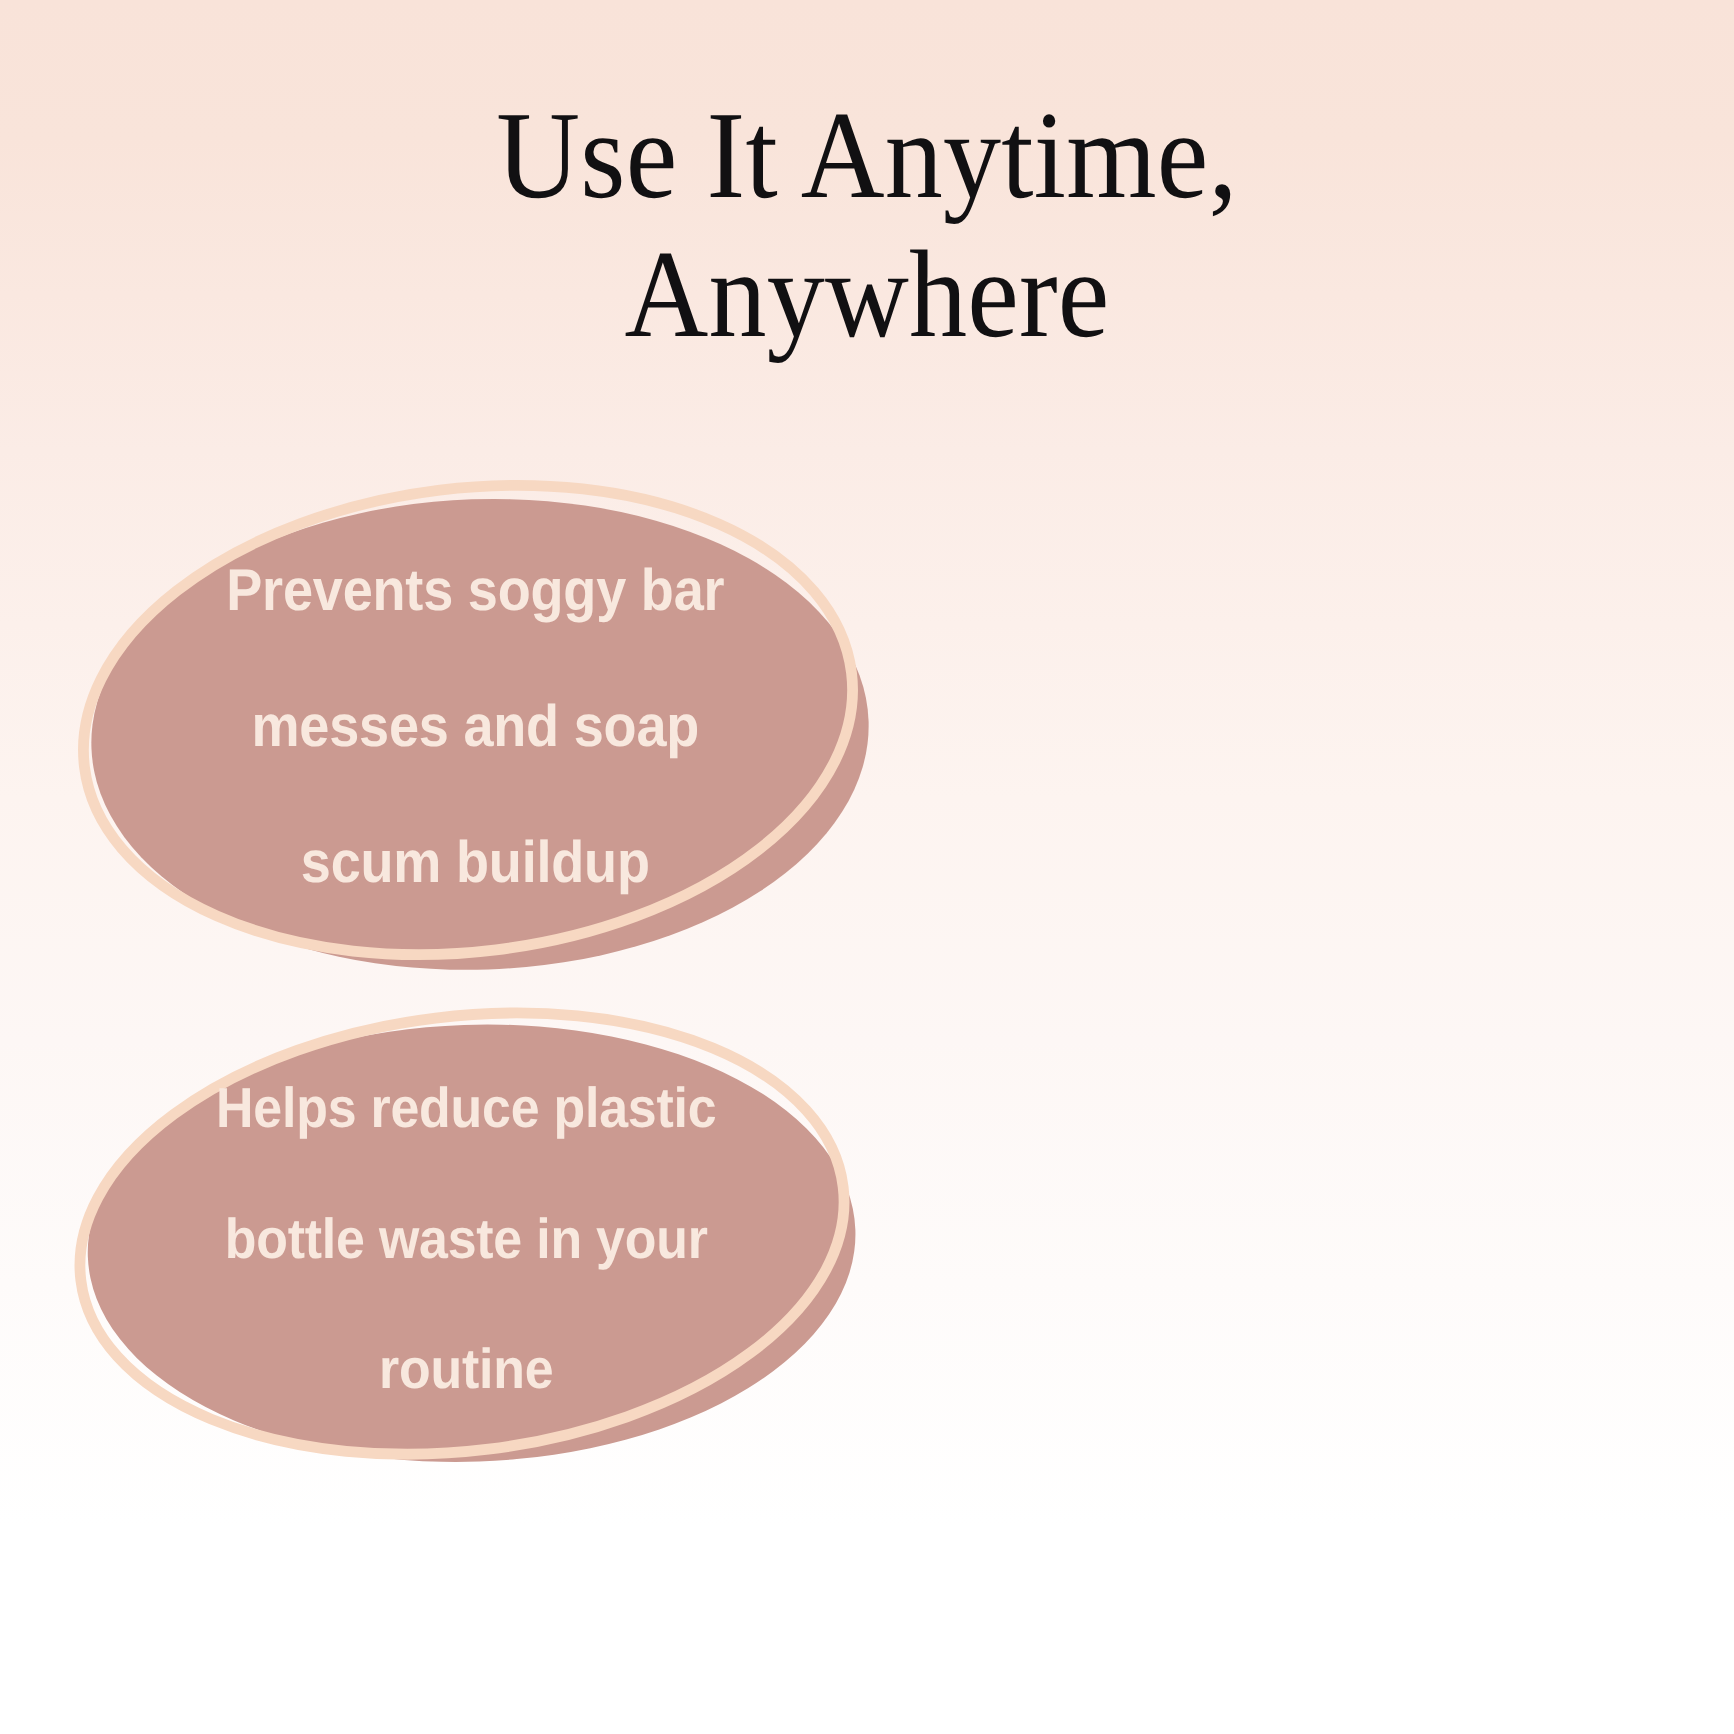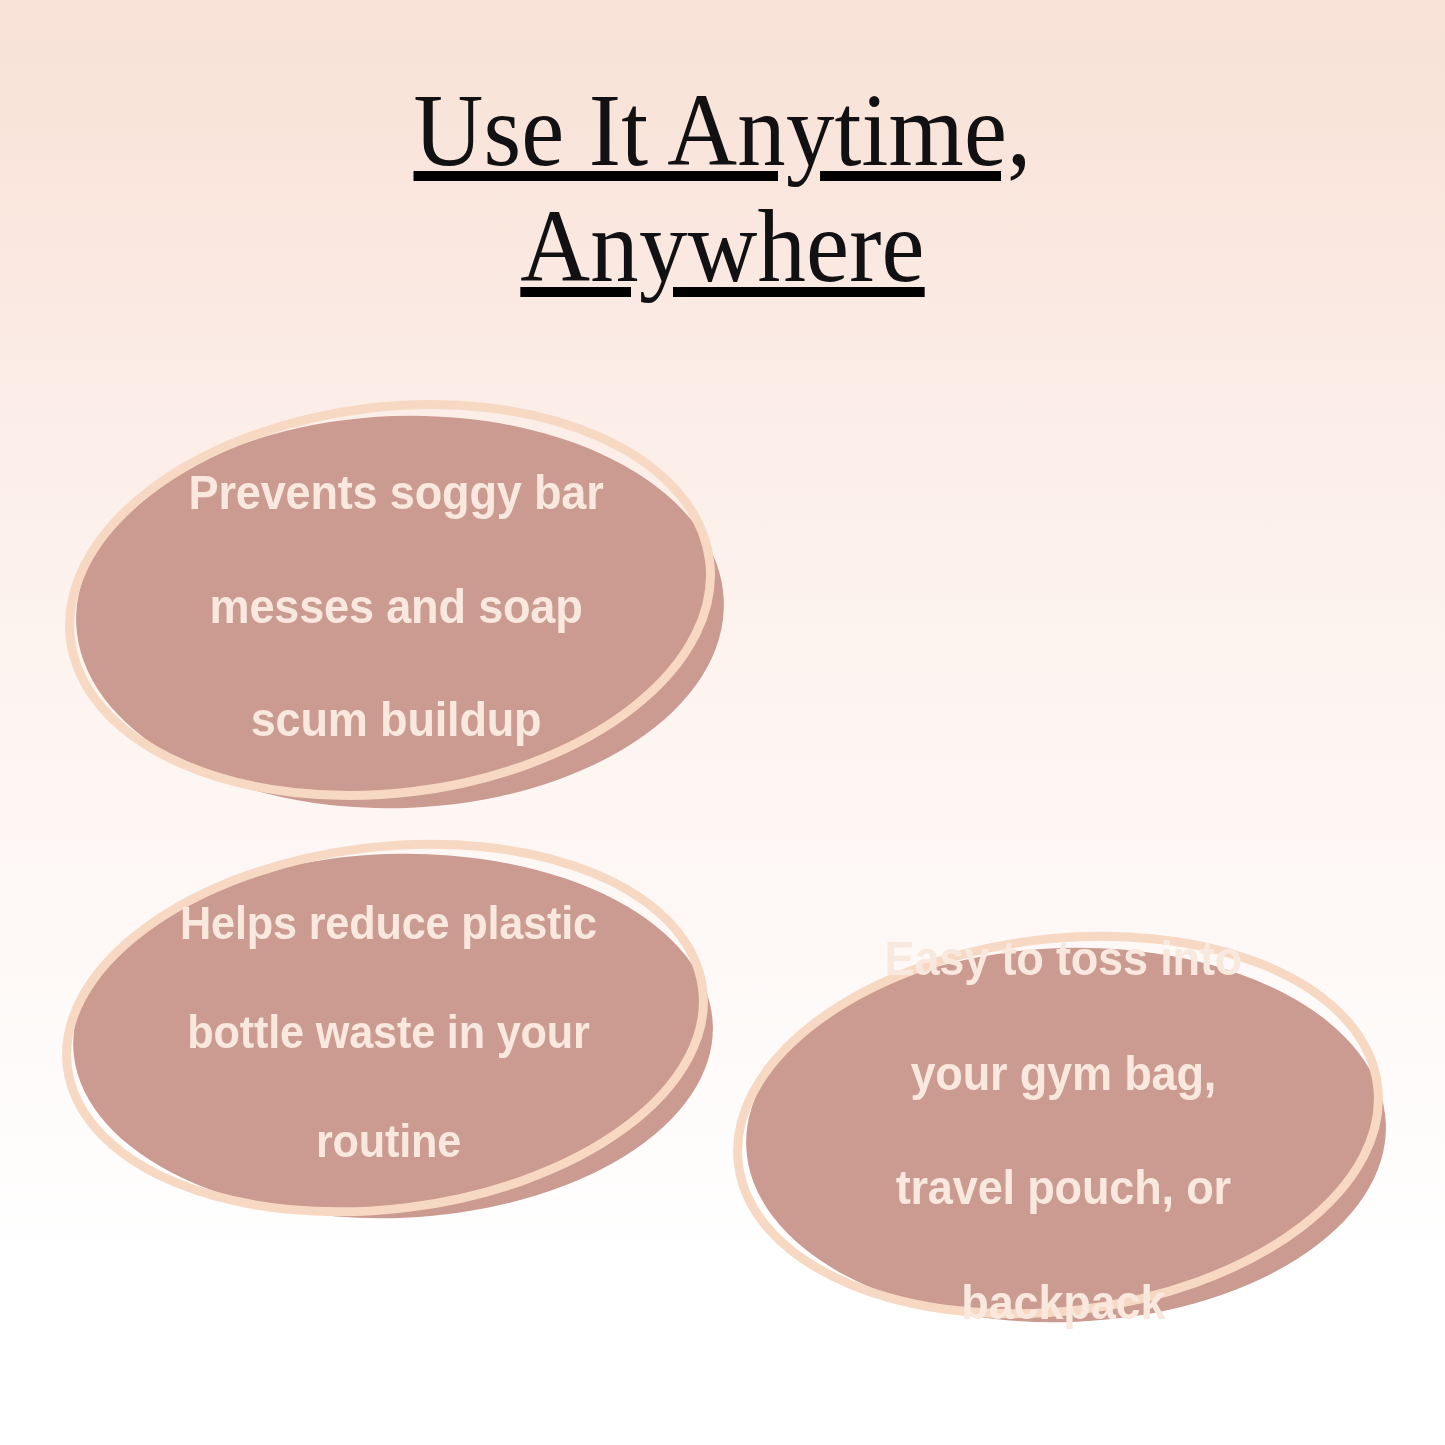--- a/index.html
+++ b/index.html
@@ -28,21 +28,20 @@
     font-family: "Liberation Sans", sans-serif;
   }
 
   
   .title-block {
     position: absolute;
     left: 0;
     top: 72px;
     width: 1445px;
     text-align: center;
-    text-decoration: underline;
   }
   .title-line {
     display: block;
     font-family: "Liberation Serif", "DejaVu Serif", serif;
     font-weight: 400;
     font-size: 104px;
     line-height: 1.12;
     letter-spacing: 0.2px;
     color: #111012;
     transform: scaleX(0.93);
@@ -128,28 +127,14 @@
     </svg>
     <div class="oval-text">
       <span>
         <span>Helps reduce plastic</span><br>
         <span>bottle waste in your</span><br>
         <span>routine</span>
       </span>
     </div>
   </div>
 
-  <div class="oval" id="oval-4">
-    <svg viewBox="0 0 670 395" preserveAspectRatio="none">
-      <ellipse cx="338" cy="202" rx="320" ry="187" fill="#CB9A91" transform="rotate(-2 338 202)"></ellipse>
-      <ellipse cx="330" cy="192" rx="322" ry="186" fill="none" stroke="#F7D8C2" stroke-width="9" transform="rotate(-7 330 192)"></ellipse>
-    </svg>
-    <div class="oval-text">
-      <span>
-        <span>Easy to toss into</span><br>
-        <span>your gym bag,</span><br>
-        <span>travel pouch, or</span><br>
-        <span>backpack</span>
-      </span>
-    </div>
-  </div>
 
 </div>
 
 </body></html>

